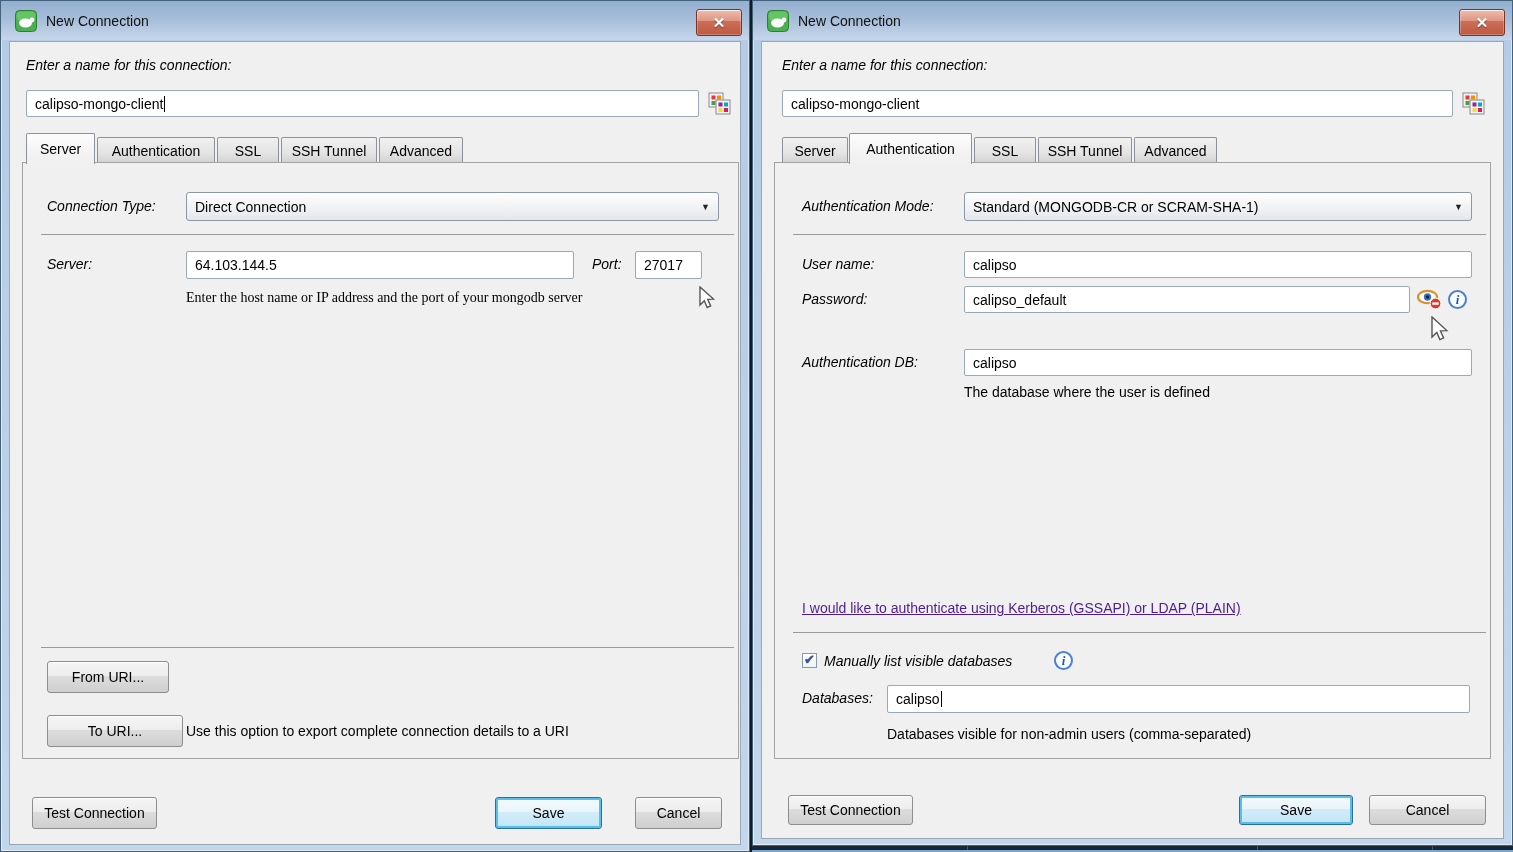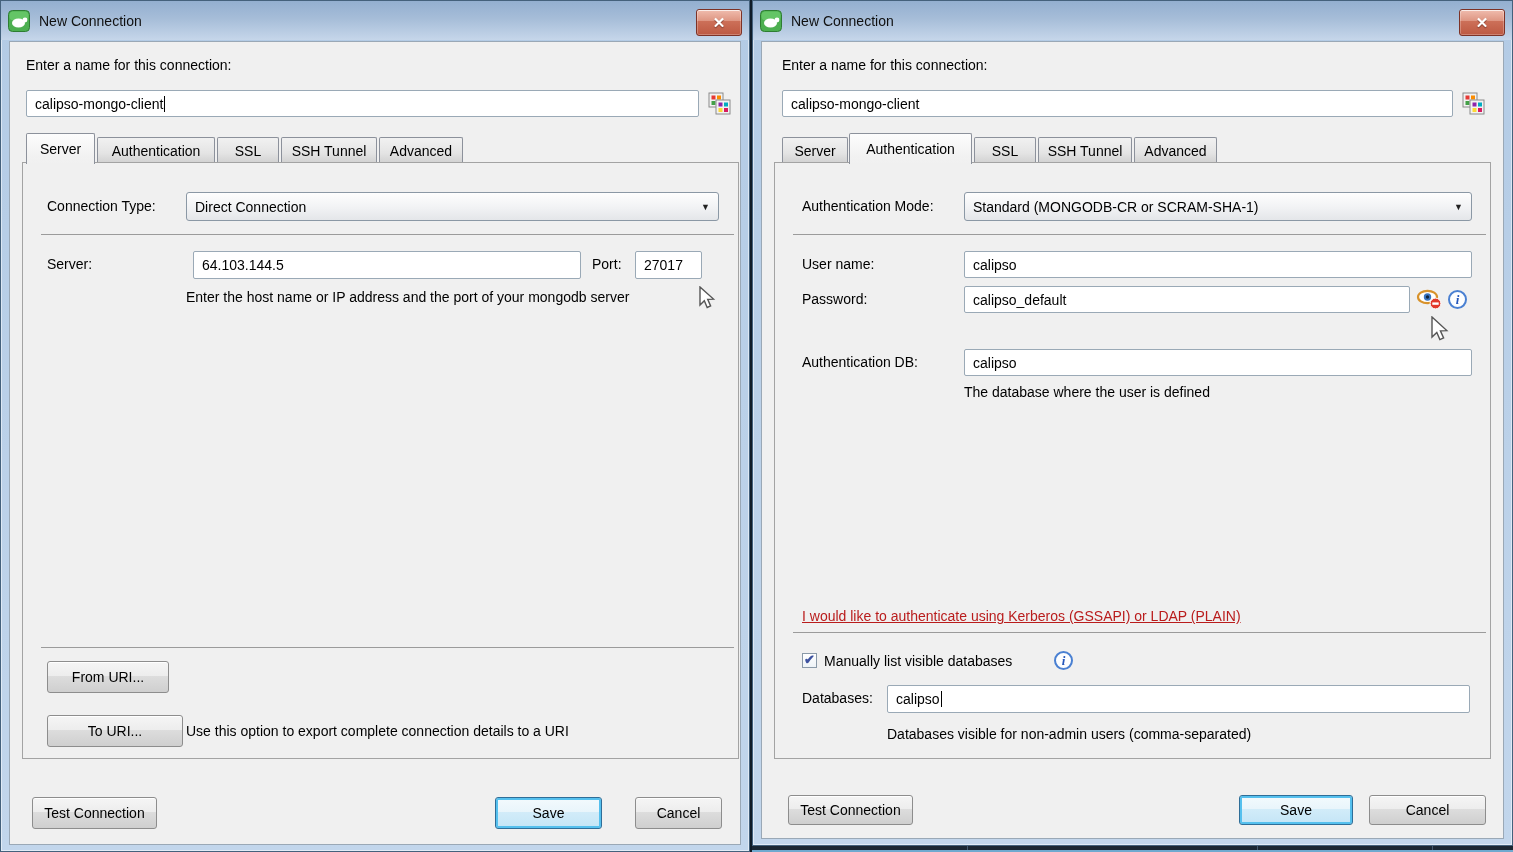--- a/index.html
+++ b/index.html
@@ -4,33 +4,33 @@
 <style>
   html,body{margin:0;padding:0;}
   body{
     position:relative;width:1513px;height:852px;overflow:hidden;
     background:#101c28;
     font-family:"Liberation Sans",sans-serif;font-size:14px;color:#000;
   }
   .dialog{position:absolute;box-sizing:border-box;border:1px solid #44617c;
     background:linear-gradient(to bottom,#b3cbe5,#c2d6ec);
     box-shadow:inset 0 0 0 1px rgba(255,255,255,.5);}
-  .titlebar{position:relative;height:39px;display:flex;align-items:center;padding-left:7px;
+  .titlebar{position:relative;height:39px;display:flex;align-items:center;padding-left:14px;
     background:linear-gradient(to bottom,#93afd0 0%,#a6bdd8 45%,#c6d6ea 100%);}
   .app-icon{width:22px;height:22px;margin-right:9px;flex:0 0 auto;}
   .title-text{font-size:14px;color:#101010;}
   .close-btn{position:absolute;top:8px;right:7px;width:46px;height:27px;box-sizing:border-box;
     border:1px solid #7d3226;border-radius:3px;cursor:default;
     background:linear-gradient(to bottom,#f0bcae 0%,#dd9480 45%,#cc6f58 46%,#bd5942 100%);
     box-shadow:inset 0 1px 0 rgba(255,255,255,.65), inset 0 0 0 1px rgba(255,255,255,.25);
     color:#fff;font-weight:bold;font-size:15px;display:flex;align-items:center;justify-content:center;
     text-shadow:0 1px 1px rgba(60,10,5,.55);}
   .content{position:absolute;left:8px;right:8px;top:40px;bottom:6px;box-sizing:border-box;
     background:#f0f0f0;border:1px solid #9aa8b6;}
-  .lbl{position:absolute;white-space:nowrap;line-height:17px;}
+  .lbl{position:absolute;white-space:nowrap;line-height:17px;font-style:italic;}
   .input{position:absolute;box-sizing:border-box;background:#fff;border:1px solid #9aa9b6;border-radius:2px;
     display:flex;align-items:center;padding:0 8px;overflow:hidden;white-space:nowrap;}
   .caret{width:1px;height:16px;background:#000;margin-left:1px;flex:0 0 auto;}
   .combo{position:absolute;box-sizing:border-box;border:1px solid #8b98a5;border-radius:3px;
     background:linear-gradient(to bottom,#fefefe,#f1f2f4 55%,#e4e6e9);
     display:flex;align-items:center;padding:0 24px 0 8px;white-space:nowrap;overflow:hidden;}
   .combo-arrow{position:absolute;right:8px;top:50%;transform:translateY(-54%);font-size:9px;color:#222;}
   .sep{position:absolute;height:1px;background:#9b9b9b;}
   .btn{position:absolute;box-sizing:border-box;border:1px solid #8d8d8d;border-radius:3px;
     background:linear-gradient(to bottom,#f5f5f5 0%,#ededed 45%,#dddddd 46%,#cfcfcf 100%);
@@ -41,21 +41,21 @@
     background:linear-gradient(to bottom,#f3fafd 0%,#e9f5fb 45%,#d2ecf9 46%,#c4e5f6 100%);align-items:center;}
   .tab{position:absolute;top:95px;height:26px;box-sizing:border-box;z-index:2;
     border:1px solid #8c919b;border-bottom:none;border-radius:2px 2px 0 0;
     background:linear-gradient(to bottom,#f1f1f1,#e4e4e4 60%,#d1d1d1);
     display:flex;align-items:center;justify-content:center;}
   .tab.active{top:91px;height:31px;z-index:4;
     background:linear-gradient(to bottom,#fdfdfd,#f2f2f2 70%,#f0f0f0);}
   .pane{position:absolute;left:12px;top:120px;width:717px;height:597px;box-sizing:border-box;
     border:1px solid #a3a3a3;background:#f0f0f0;z-index:3;}
   .help{position:absolute;white-space:nowrap;line-height:17px;}
-  .link{position:absolute;color:#b91c1c;text-decoration:underline;white-space:nowrap;line-height:17px;cursor:pointer;margin-top:8px;}
+  .link{position:absolute;color:#4c1d95;text-decoration:underline;white-space:nowrap;line-height:17px;cursor:pointer;}
   .checkbox{position:absolute;width:15px;height:15px;box-sizing:border-box;border:1px solid #8a99a8;
     background:linear-gradient(#fff,#eef3f7);display:flex;align-items:center;justify-content:center;}
   .check-glyph{color:#3d52a0;font-size:13px;font-weight:bold;line-height:1;margin-top:-2px;}
   .info-icon{position:absolute;width:19px;height:19px;box-sizing:border-box;border:2px solid #4a80d2;border-radius:50%;
     background:#fdfeff;color:#2456bb;display:flex;align-items:center;justify-content:center;
     font-family:"Liberation Serif",serif;font-style:italic;font-weight:bold;font-size:13px;}
   .icon-btn{position:absolute;background:transparent;border:none;padding:0;}
   .cursor{position:absolute;z-index:9;pointer-events:none;}
   .bg-strip{position:absolute;left:752px;top:846px;width:761px;height:6px;background:#1b2733;
     border-bottom:2px solid #6fa9cf;box-sizing:border-box;}
@@ -116,28 +116,28 @@
 
     <div class="pane">
       <div class="lbl" style="left:24px;top:35px;">Connection Type:</div>
       <div class="combo" style="left:163px;top:29px;width:533px;height:29px;">
         <span>Direct Connection</span>
         <span class="combo-arrow">▼</span>
       </div>
       <div class="sep" style="left:18px;top:71px;width:693px;"></div>
 
       <div class="lbl" style="left:24px;top:93px;">Server:</div>
-      <div class="input" style="left:170px;top:88px;width:388px;height:28px;">
+      <div class="input" style="left:163px;top:88px;width:388px;height:28px;">
         <span>64.103.144.5</span>
       </div>
       <div class="lbl" style="left:569px;top:93px;">Port:</div>
       <div class="input" style="left:612px;top:88px;width:67px;height:28px;">
         <span>27017</span>
       </div>
-      <div class="help" style="left:163px;top:126px;">Enter the host name or IP address and the port of your mongodb server</div>
+      <div class="help" style="left:163px;top:126px;font-family:Liberation Serif, serif;">Enter the host name or IP address and the port of your mongodb server</div>
 
       <svg class="cursor" style="left:675px;top:123px;" width="20" height="24" viewBox="0 0 20 24">
         <path d="M2,1 L2,19 L6.3,14.8 L9.2,21.5 L12.6,20 L9.7,13.4 L15.5,13.1 Z" fill="#fff" stroke="#555" stroke-width="1.4"></path>
       </svg>
 
       <div class="sep" style="left:18px;top:484px;width:693px;"></div>
       <div class="btn" style="left:24px;top:498px;width:122px;height:32px;">
         <span>From URI...</span>
       </div>
       <div class="btn" style="left:24px;top:552px;width:136px;height:32px;">

